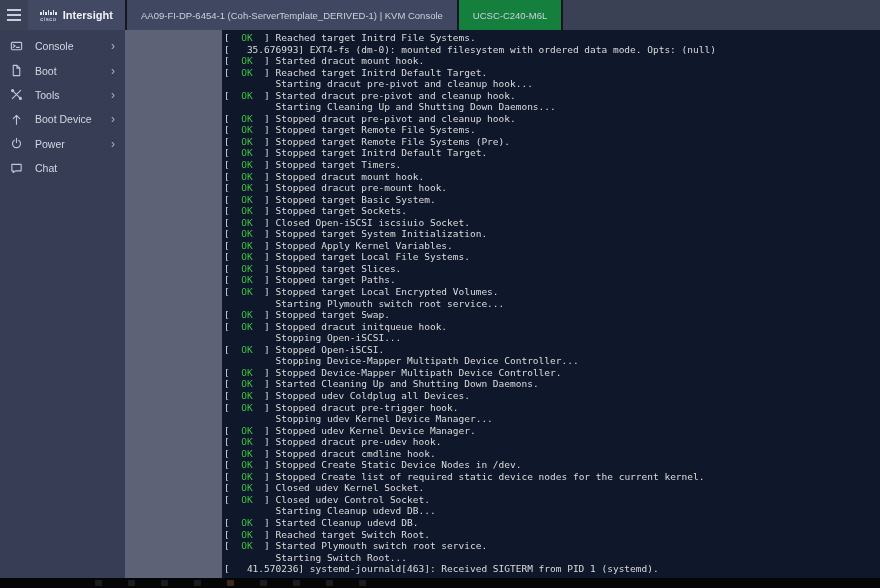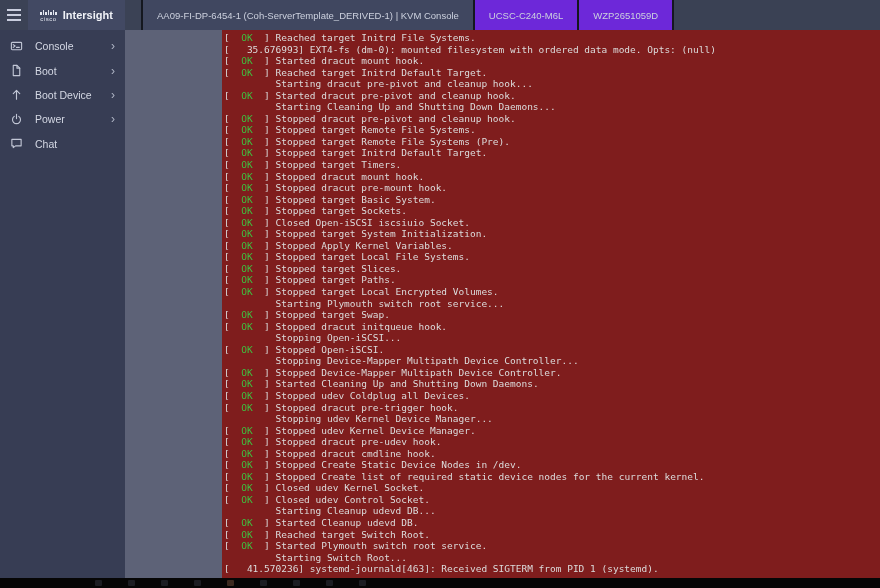--- a/index.html
+++ b/index.html
@@ -9,38 +9,38 @@
   
   .topbar { display:flex; align-items:stretch; height:30px; background:#3b4255; }
   .hamburger { width:28px; display:flex; flex-direction:column; justify-content:center; align-items:center; gap:3px; background:#3b4255; cursor:pointer; }
   .hamburger span { display:block; width:14px; height:2px; background:#c9cede; }
   .brand { width:97px; display:flex; align-items:center; justify-content:center; gap:6px; background:#424963; }
   .brand .logo { display:flex; flex-direction:column; align-items:center; line-height:1; color:#e3e6ef; }
   .brand .logo .bars { display:flex; align-items:flex-end; gap:1px; height:6px; margin-bottom:1px; }
   .brand .logo .bars i { display:block; width:1.5px; background:#e3e6ef; }
   .brand .logo .word { font-size:6px; letter-spacing:.5px; }
   .brand .name { color:#f0f2f7; font-size:11px; font-weight:bold; }
-  .tabs { display:flex; align-items:stretch;padding-left:16px; }
-  .tab { display:flex; align-items:center; padding:0 14px; font-size:9.5px; color:#ccd1de; background:#6d28d9; border-left:2px solid #14171f; cursor:pointer; white-space:nowrap; }
+  .tabs { display:flex; align-items:stretch; }
+  .tab { display:flex; align-items:center; padding:0 14px; font-size:9.5px; color:#ccd1de; background:#15803d; border-left:2px solid #14171f; cursor:pointer; white-space:nowrap; }
   .tab.active { background:#404760; }
   .topbar-fill { flex:1; background:#3a4154; border-left:2px solid #14171f; }
 
   
   .page-body { display:flex; height:548px; }
   .sidebar { width:125px; background:#373d54; padding-top:4px; }
   .side-item { display:flex; align-items:center; height:24.4px; padding:0 10px 0 9px; color:#d4d8e4; font-size:10.5px; cursor:pointer; }
   .side-item .ic { width:14px; height:14px; margin-right:12px; flex:0 0 14px; display:flex; align-items:center; justify-content:center; }
   .side-item .ic svg { width:13px; height:13px; stroke:#c2c7d6; fill:none; stroke-width:1.2; }
   .side-item .lbl { flex:1; }
   .side-item .chev { color:#aeb4c4; font-size:12px; }
   .side-item .chev::before { content:"›"; }
 
   .gutter { width:97px; background:#5d6277; }
 
-  .console { flex:1; background:#7f1d1d; padding:2px 0 0 2px; overflow:hidden; cursor:text; }
+  .console { flex:1; background:#0f172a; padding:2px 0 0 2px; overflow:hidden; cursor:text; }
   .console pre { font-family:"DejaVu Sans Mono", monospace; font-size:9.5px; line-height:11.55px; color:#dcdcdc; white-space:pre; }
   .console .ok { color:#3fbf3f; }
 
   
   .taskbar { height:10px; background:#060606; display:flex; align-items:center; gap:26px; padding-left:95px; }
   .taskbar i { display:block; width:7px; height:6px; background:#1c1d22; border-radius:1px; }
   .taskbar i.warm { background:#3c2a20; }
 </style>
 </head>
 <body>
@@ -62,21 +62,20 @@
           <i style="height:5px"></i>
           <i style="height:3px"></i>
         </span>
       <span class="word">cisco</span>
     </span>
     <span class="name">Intersight</span>
   </div>
   <div class="tabs" id="tabs">
       <div class="tab active">AA09-FI-DP-6454-1 (Coh-ServerTemplate_DERIVED-1) | KVM Console</div>
       <div class="tab">UCSC-C240-M6L</div>
-      <div class="tab">WZP2651059D</div>
     </div>
   <div class="topbar-fill"></div>
 </div>
 
 <div class="page-body">
   <div class="sidebar" id="sidebar">
       <div class="side-item">
         <span class="ic">
           <svg viewBox="0 0 14 14" stroke-linecap="round" stroke-linejoin="round">
             <rect x="1.5" y="2.5" width="11" height="8" rx="1"></rect>
@@ -87,20 +86,31 @@
         <span class="chev"></span>
       </div>
       <div class="side-item">
         <span class="ic">
           <svg viewBox="0 0 14 14" stroke-linecap="round" stroke-linejoin="round">
             <path d="M3.5 1.5h4l3 3v8h-7z"></path>
             <path d="M7.5 1.5v3h3"></path>
           </svg>
         </span>
         <span class="lbl">Boot</span>
+        <span class="chev"></span>
+      </div>
+      <div class="side-item">
+        <span class="ic">
+          <svg viewBox="0 0 14 14" stroke-linecap="round" stroke-linejoin="round">
+            <path d="M2.5 11.5l9-9M2.5 2.5l9 9"></path>
+            <circle cx="2.8" cy="2.8" r="1.1"></circle>
+            <circle cx="11.2" cy="11.2" r="1.1"></circle>
+          </svg>
+        </span>
+        <span class="lbl">Tools</span>
         <span class="chev"></span>
       </div>
       <div class="side-item">
         <span class="ic">
           <svg viewBox="0 0 14 14" stroke-linecap="round" stroke-linejoin="round">
             <path d="M7 12V2.5M3.5 6L7 2.5 10.5 6"></path>
           </svg>
         </span>
         <span class="lbl">Boot Device</span>
         <span class="chev"></span>

